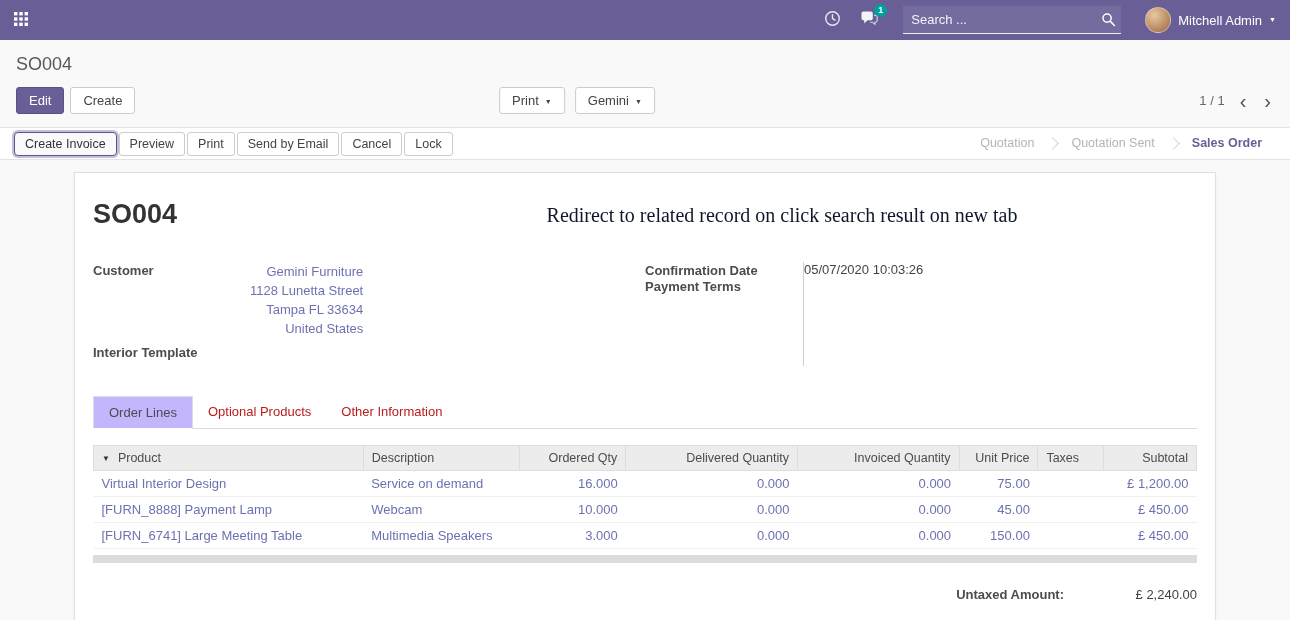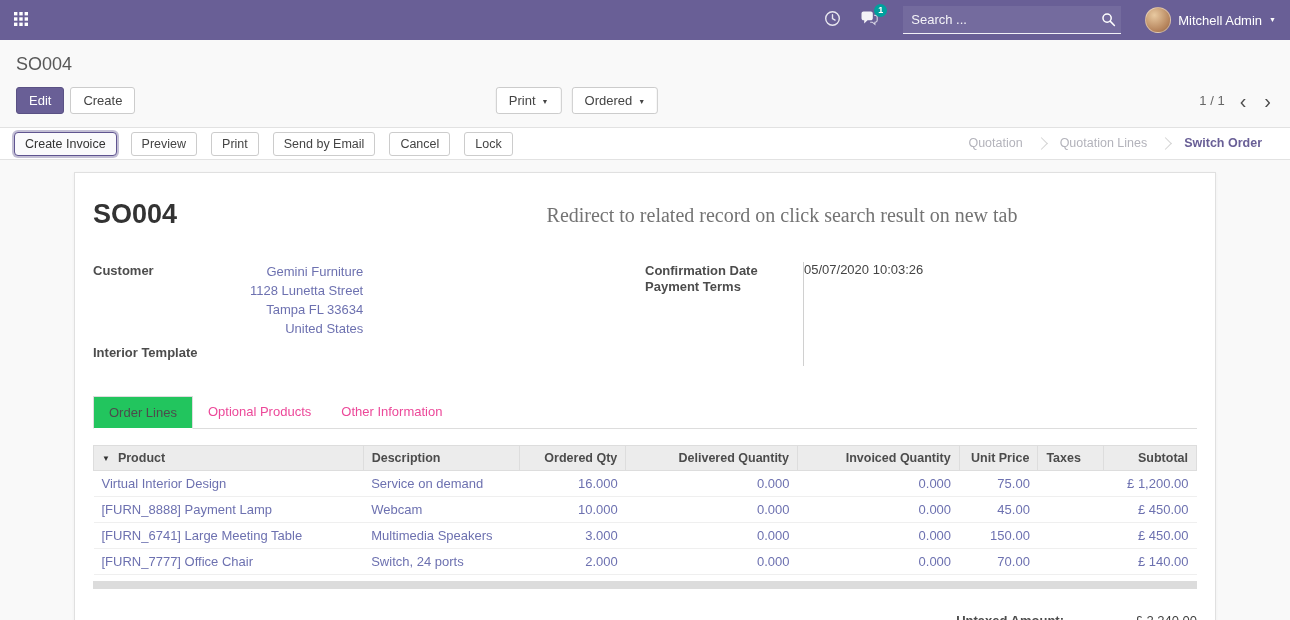--- a/index.html
+++ b/index.html
@@ -33,62 +33,62 @@
   .cp-right { margin-left: auto; display: flex; align-items: center; gap: 12px; color: #666; }
   .btn { font-size: 13px; padding: 5px 12px; border: 1px solid #ccc; background: #fff; color: #444;
          border-radius: 3px; cursor: pointer; font-family: inherit; white-space: nowrap; }
   .btn .caret { color: inherit; margin-left: 6px; }
   .btn-primary { background: #695f96; border-color: #5a5184; color: #fff; }
   .pager-chevron { font-size: 20px; color: #4c4c4c; cursor: pointer; line-height: 1; padding: 0 3px; }
 
   
   .statusbar { background: #fff; border-top: 1px solid #e2e2e2; border-bottom: 1px solid #e2e2e2;
                display: flex; align-items: center; height: 33px; padding-left: 14px; }
-  .sb-left { display: flex; align-items: center; gap: 14px; }
+  .sb-left { display: flex; align-items: center; gap: 2px; }
   .sb-btn { font-size: 12.5px; padding: 4px 10px; border: 1px solid #ccc; background: #fff; color: #444;
             border-radius: 3px; cursor: pointer; font-family: inherit; white-space: nowrap; }
   .sb-btn-invoice { border: 1px solid #5f5490; box-shadow: 0 0 0 2px rgba(105,95,150,0.40);
                     background: #fafafc; border-radius: 4px; color: #333; }
   .sb-steps { margin-left: auto; display: flex; align-items: center; height: 100%; padding-right: 12px; }
   .step { font-size: 12.5px; color: #b3b3bb; padding: 0 16px; line-height: 31px; cursor: pointer; white-space: nowrap; }
   .step.active { color: #695f96; font-weight: bold; }
   .step-sep { width: 9px; height: 9px; border-top: 1px solid #d3d3d3; border-right: 1px solid #d3d3d3;
               transform: rotate(45deg); margin: 0 -2px; flex: none; }
 
   
   .content { padding-top: 12px; }
   .sheet { width: 1142px; margin: 0 auto; background: #fff; border: 1px solid #e0e0e0;
            box-shadow: 0 1px 3px rgba(0,0,0,0.05); padding: 26px 18px 24px; min-height: 470px; }
   .sheet-header { display: flex; align-items: flex-start; }
   .sheet-title { font-size: 27px; color: #333; font-weight: bold; }
   .annotation { flex: 1; text-align: center; padding-left: 190px; padding-top: 5px;
-                font-family: "Liberation Serif", serif; font-size: 20px; color: #737373; }
+                font-family: "Liberation Serif", serif; font-size: 20px; color: #0f172a; }
 
   .field-groups { display: flex; margin-top: 32px; }
   .fg-col { width: 50%; }
   .field-row { display: flex; margin-bottom: 6px; }
   .field-label { width: 157px; font-weight: bold; font-size: 13px; color: #4c4c4c; padding-top: 1px; flex: none; }
   .field-value { font-size: 13px; line-height: 19px; }
   .link-text { color: #6d71b0; cursor: pointer; text-align: right; }
   .fg-right { display: flex; }
   .fr-labels { width: 158px; display: flex; flex-direction: column; gap: 0; flex: none; }
   .fr-labels .field-label { width: auto; }
   .fr-values { border-left: 1px solid #d0d0d0; display: flex; flex-direction: column;
                gap: 6px; font-size: 13px; color: #444; min-height: 48px; }
   .fr-values div { min-height: 17px; }
 
   
   .tabs { margin-top: 30px; border-bottom: 1px solid #ddd; display: flex; }
-  .tab { padding: 8px 15px; font-size: 13px; color: #ec4899; cursor: pointer; margin-bottom: -1px; }
-  .tab.active { background: #22c55e; border: 1px solid #ddd; border-bottom: 1px solid #fff; color: #4c4c4c; }
+  .tab { padding: 8px 15px; font-size: 13px; color: #b91c1c; cursor: pointer; margin-bottom: -1px; }
+  .tab.active { background: #c4b5fd; border: 1px solid #ddd; border-bottom: 1px solid #fff; color: #4c4c4c; }
 
   
   .order-table { width: 100%; border-collapse: collapse; margin-top: 16px; font-size: 13px; table-layout: fixed; }
   .order-table th { background: #ececec; border: 1px solid #ddd; font-size: 12.5px; color: #4c4c4c;
-                    padding: 5px 8px; text-align: left; font-weight: bold; white-space: nowrap; overflow: hidden; }
+                    padding: 5px 8px; text-align: left; font-weight: normal; white-space: nowrap; overflow: hidden; }
   .order-table td { padding: 5px 8px; border-bottom: 1px solid #efefef; color: #6d71b0; white-space: nowrap; overflow: hidden; }
   .order-table .num { text-align: right; }
   .hdr-caret { font-size: 8px; color: #333; margin-right: 8px; cursor: pointer; vertical-align: middle; }
   .table-scrollbar { height: 8px; background: #dcdcdc; margin-top: 6px; cursor: pointer; }
 
   
   .totals { display: flex; justify-content: flex-end; align-items: center; margin-top: 24px; font-size: 13px; }
   .totals-label { font-weight: bold; color: #4c4c4c; margin-right: 38px; }
   .totals-value { color: #3f3f3f; min-width: 95px; text-align: right; }
 </style>
@@ -154,21 +154,21 @@
 
 <div class="control-panel">
   <div class="breadcrumb-title">SO004</div>
   <div class="cp-row">
     <div class="cp-left">
       <button class="btn btn-primary">Edit</button>
       <button class="btn">Create</button>
     </div>
     <div class="cp-center">
       <button class="btn"><span>Print</span><span class="caret">▼</span></button>
-      <button class="btn"><span>Ordered</span><span class="caret">▼</span></button>
+      <button class="btn"><span>Gemini</span><span class="caret">▼</span></button>
     </div>
     <div class="cp-right">
       <span>1 / 1</span>
       <span class="pager-chevron">‹</span>
       <span class="pager-chevron">›</span>
     </div>
   </div>
 </div>
 
 <div class="statusbar">
@@ -176,23 +176,23 @@
     <button class="sb-btn sb-btn-invoice">Create Invoice</button>
     <button class="sb-btn">Preview</button>
     <button class="sb-btn">Print</button>
     <button class="sb-btn">Send by Email</button>
     <button class="sb-btn">Cancel</button>
     <button class="sb-btn">Lock</button>
   </div>
   <div class="sb-steps">
     <span class="step">Quotation</span>
     <span class="step-sep"></span>
-    <span class="step">Quotation Lines</span>
+    <span class="step">Quotation Sent</span>
     <span class="step-sep"></span>
-    <span class="step active">Switch Order</span>
+    <span class="step active">Sales Order</span>
   </div>
 </div>
 
 <div class="content">
   <div class="sheet">
 
     <div class="sheet-header">
       <div class="sheet-title">SO004</div>
       <div class="annotation">Redirect to related record on click search result on new tab</div>
     </div>
@@ -269,30 +269,20 @@
         <tr>
           <td>[FURN_6741] Large Meeting Table</td>
           <td>Multimedia Speakers</td>
           <td class="num">3.000</td>
           <td class="num">0.000</td>
           <td class="num">0.000</td>
           <td class="num">150.00</td>
           <td></td>
           <td class="num">£ 450.00</td>
         </tr>
-        <tr>
-          <td>[FURN_7777] Office Chair</td>
-          <td>Switch, 24 ports</td>
-          <td class="num">2.000</td>
-          <td class="num">0.000</td>
-          <td class="num">0.000</td>
-          <td class="num">70.00</td>
-          <td></td>
-          <td class="num">£ 140.00</td>
-        </tr>
       </tbody>
     </table>
 
     <div class="table-scrollbar"></div>
 
     <div class="totals">
       <span class="totals-label">Untaxed Amount:</span>
       <span class="totals-value">£ 2,240.00</span>
     </div>
 

